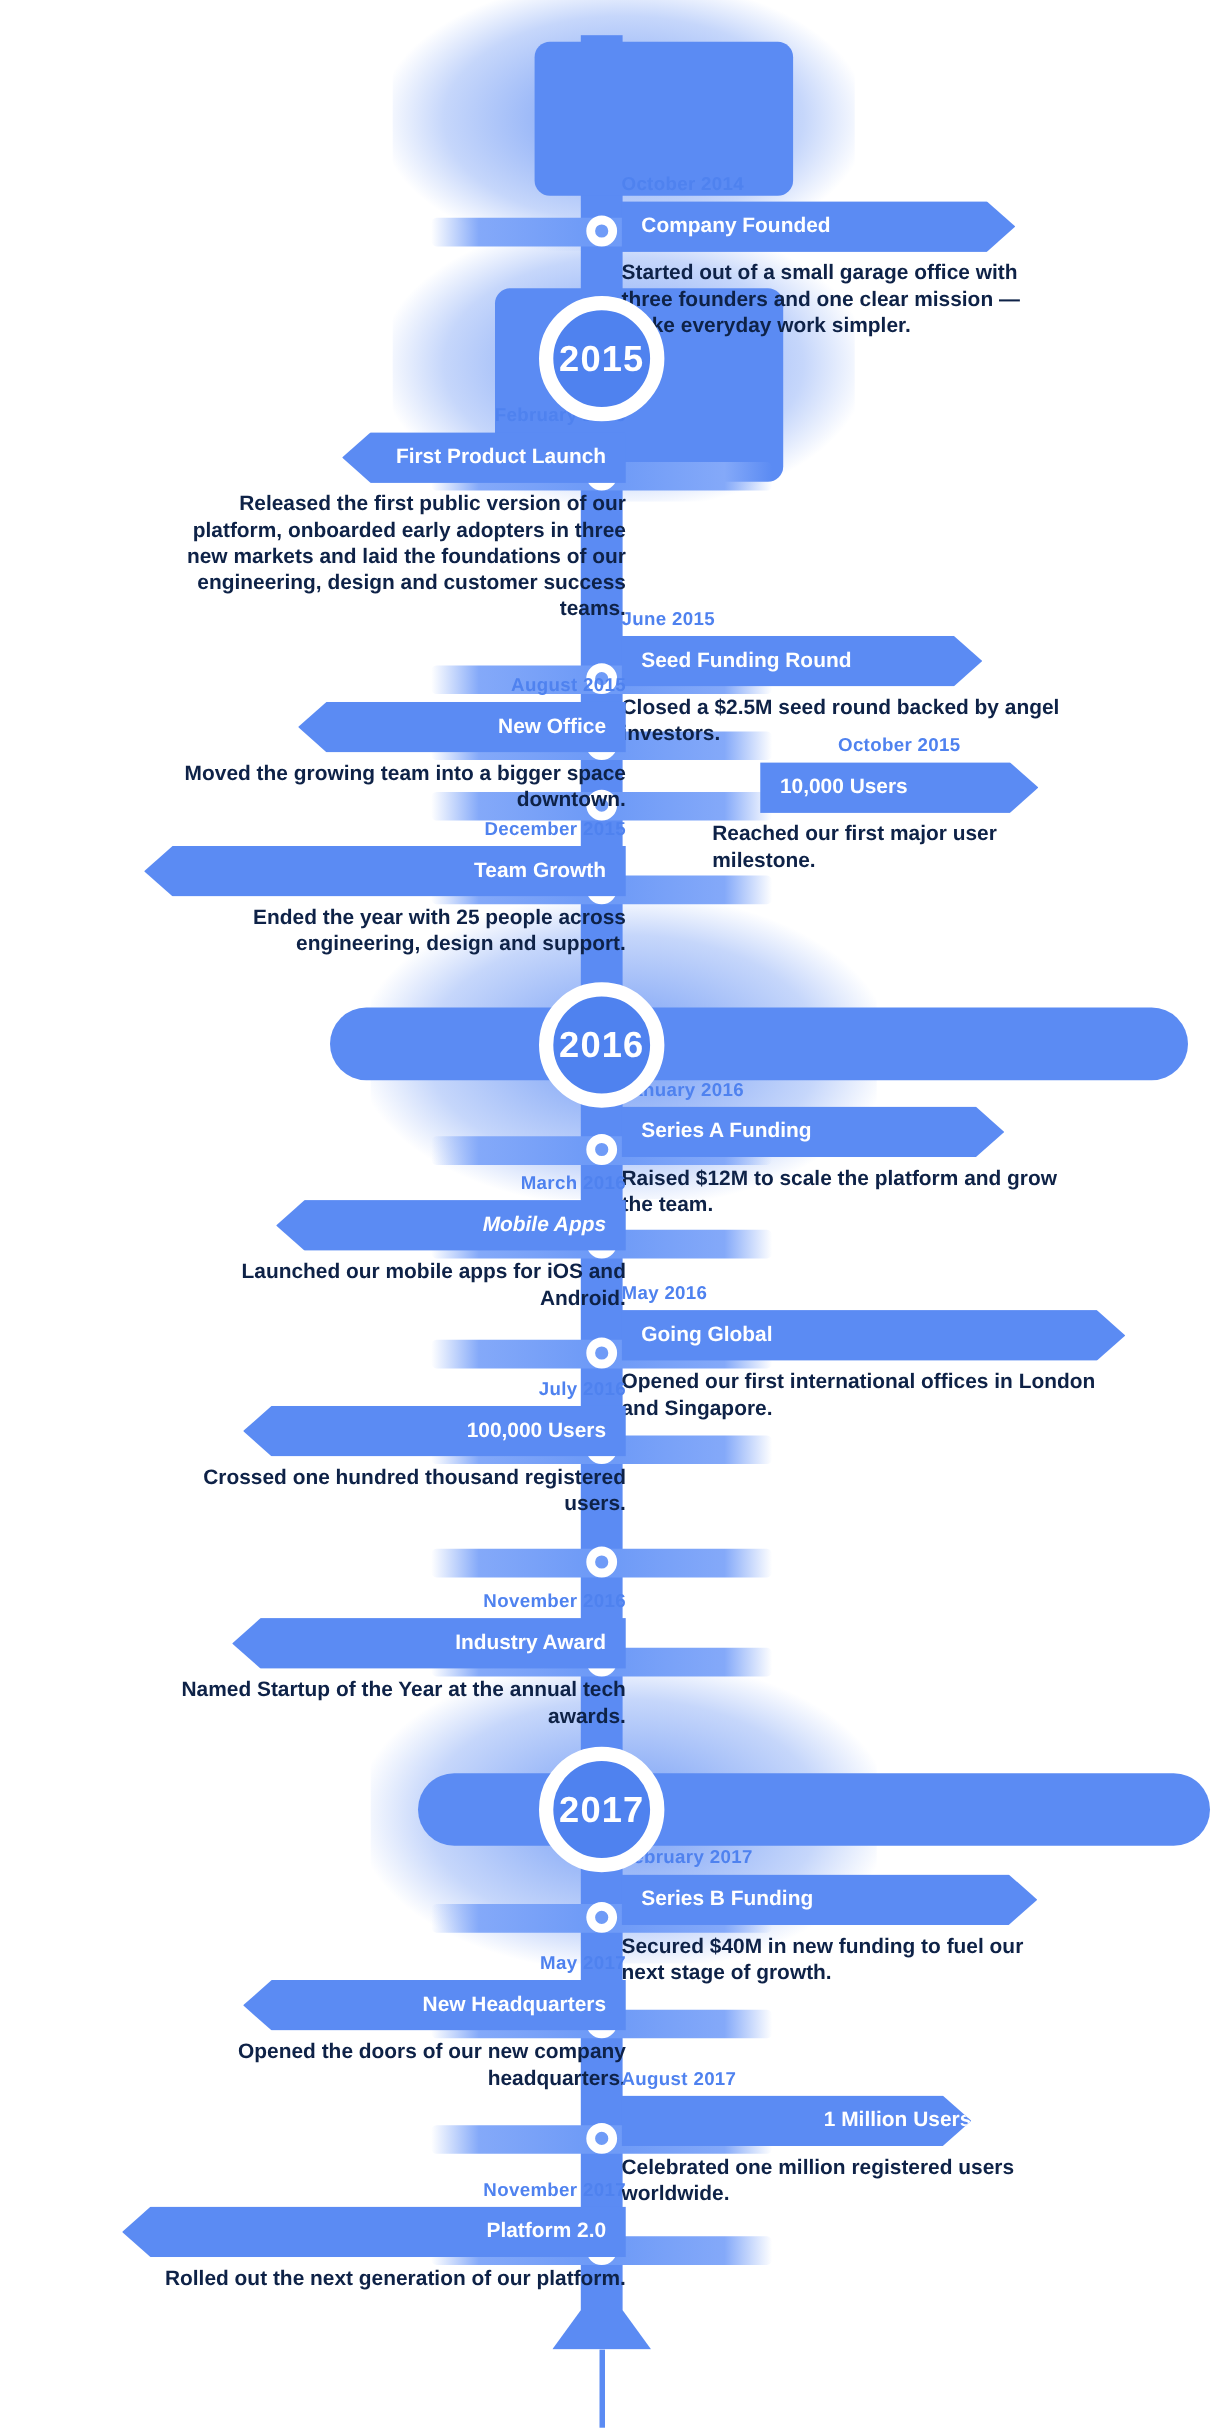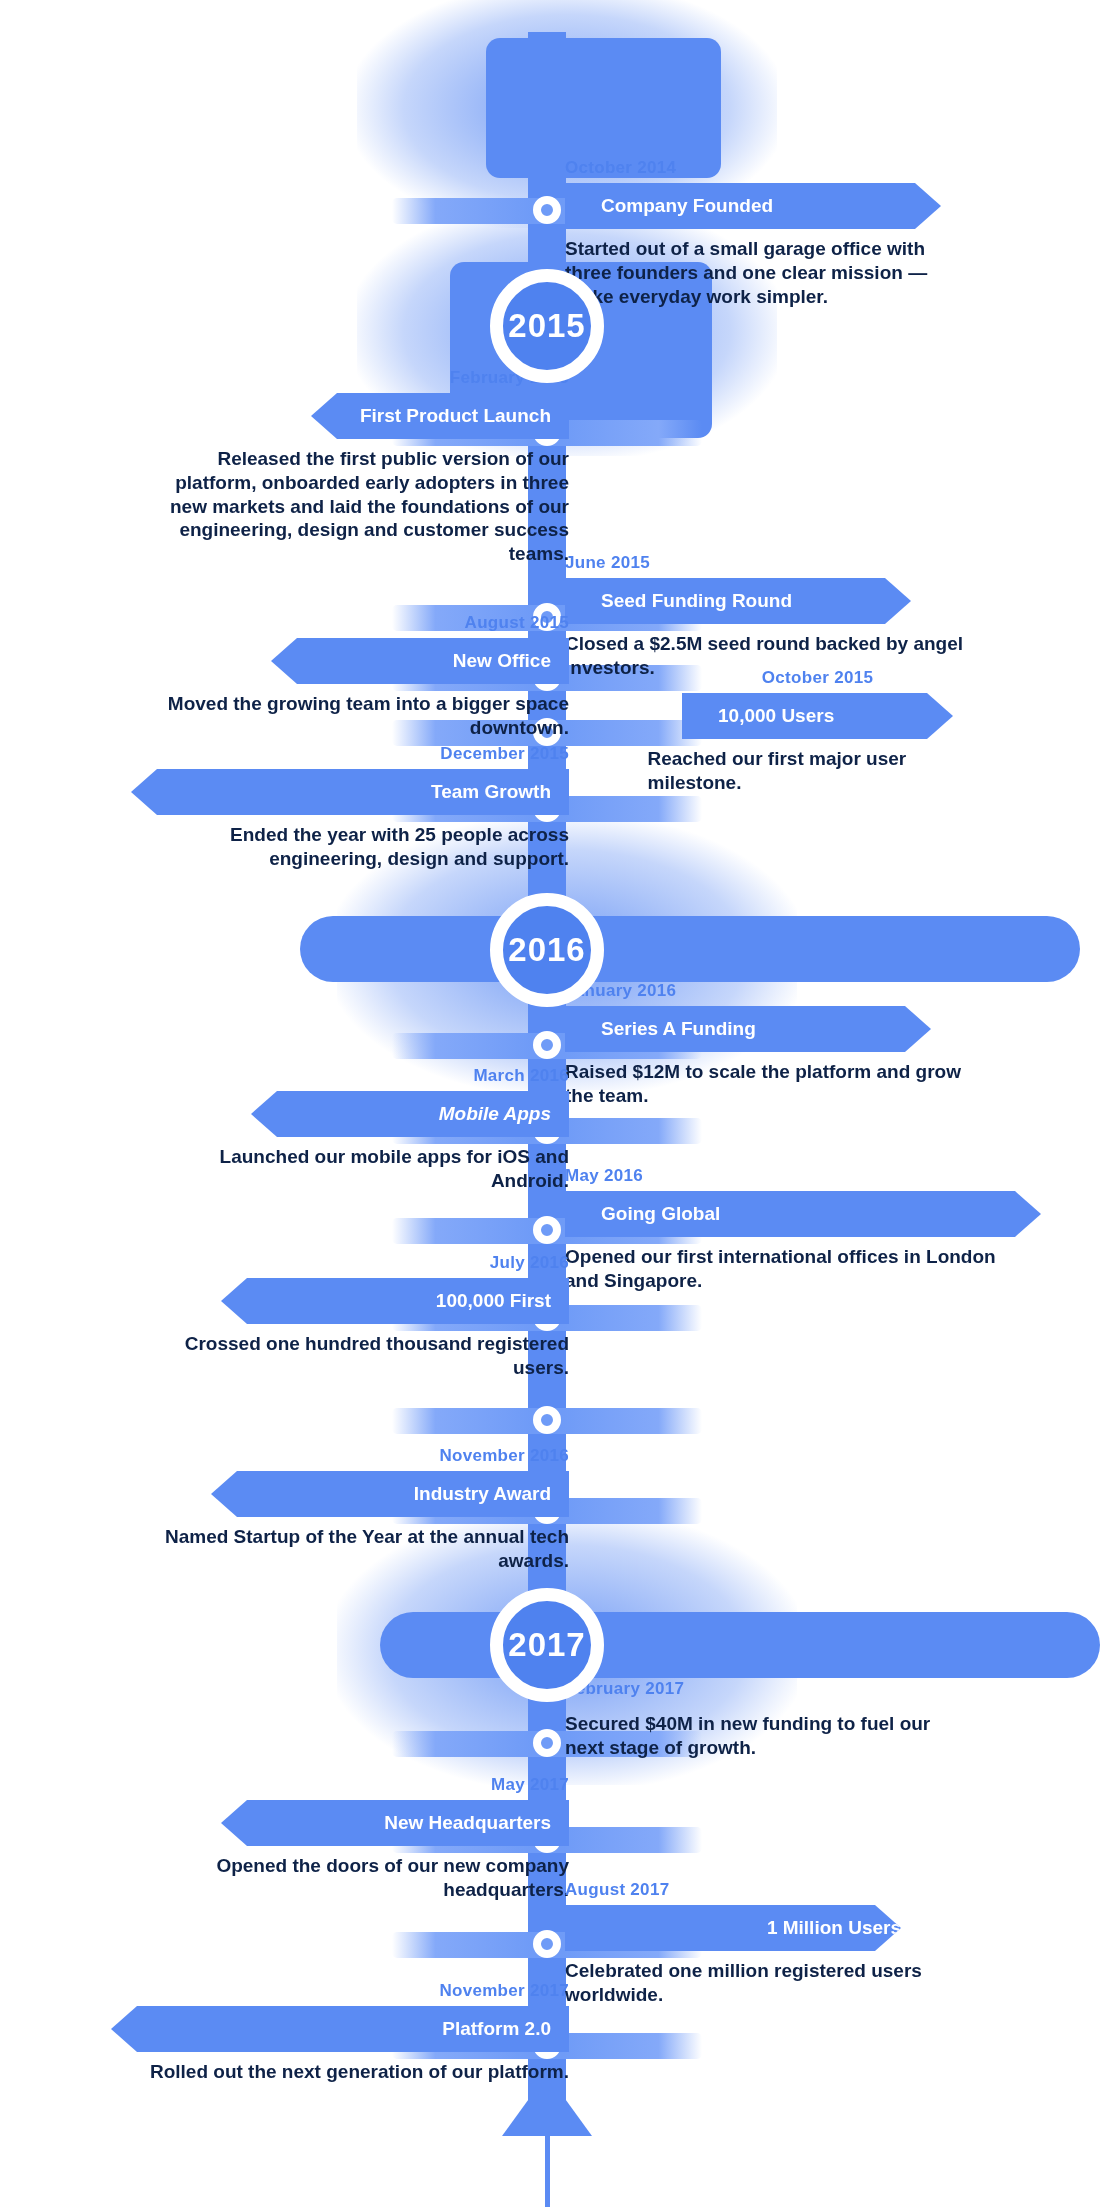--- a/index.html
+++ b/index.html
@@ -36,21 +36,21 @@
   }
   
   .entry{position:absolute;display:flex;flex-direction:column;z-index:5;}
   .entry.right{left:565px;width:505px;align-items:flex-start;text-align:left;}
   .entry.left{left:90px;width:479px;align-items:flex-end;text-align:right;}
   .date{font-size:17px;font-weight:bold;color:#4f82ef;margin-bottom:5px;letter-spacing:0.3px;}
   .ribbon{
     height:46px;line-height:46px;background:#5b8bf3;color:#ffffff;
     font-size:19px;font-weight:bold;white-space:nowrap;overflow:hidden;
   }
-  .entry.right .ribbon{padding-left:36px;clip-path:polygon(0 0,calc(100% - 26px) 0,100% 50%,calc(100% - 26px) 100%,0 100%);}
+  .entry.right .ribbon{padding-left:18px;clip-path:polygon(0 0,calc(100% - 26px) 0,100% 50%,calc(100% - 26px) 100%,0 100%);}
   .entry.left  .ribbon{padding-right:18px;text-align:right;clip-path:polygon(26px 0,100% 0,100% 100%,26px 100%,0 50%);}
   .desc{font-size:19px;font-weight:bold;color:#0e2247;line-height:1.25;margin-top:8px;max-width:400px;}
 </style>
 </head>
 <body>
 
 <div class="canvas">
 
   <div class="accent" style="left:486px;top:38px;width:235px;height:140px;"></div>
   <div class="accent" style="left:450px;top:262px;width:262px;height:176px;"></div>
@@ -158,33 +158,34 @@
   </div>
 
   <div class="entry right" style="top:1166px;">
     <div class="date">May 2016</div>
     <div class="ribbon" style="width:440px;"><span>Going Global</span></div>
     <div class="desc" style="max-width:450px;">Opened our first international offices in London and Singapore.</div>
   </div>
 
   <div class="entry left" style="top:1253px;">
     <div class="date">July 2016</div>
-    <div class="ribbon" style="width:330px;"><span>100,000 First</span></div>
+    <div class="ribbon" style="width:330px;"><span>100,000 Users</span></div>
     <div class="desc" style="max-width:420px;">Crossed one hundred thousand registered users.</div>
   </div>
 
 
   <div class="entry left" style="top:1446px;">
     <div class="date">November 2016</div>
     <div class="ribbon" style="width:340px;"><span>Industry Award</span></div>
     <div class="desc" style="max-width:420px;">Named Startup of the Year at the annual tech awards.</div>
   </div>
 
   <div class="entry right" style="top:1679px;">
     <div class="date">February 2017</div>
+    <div class="ribbon" style="width:360px;"><span>Series B Funding</span></div>
     <div class="desc" style="max-width:400px;">Secured $40M in new funding to fuel our next stage of growth.</div>
   </div>
 
   <div class="entry left" style="top:1775px;">
     <div class="date">May 2017</div>
     <div class="ribbon" style="width:330px;"><span>New Headquarters</span></div>
     <div class="desc" style="max-width:440px;">Opened the doors of our new company headquarters.</div>
   </div>
 
   <div class="entry right" style="top:1880px;">

